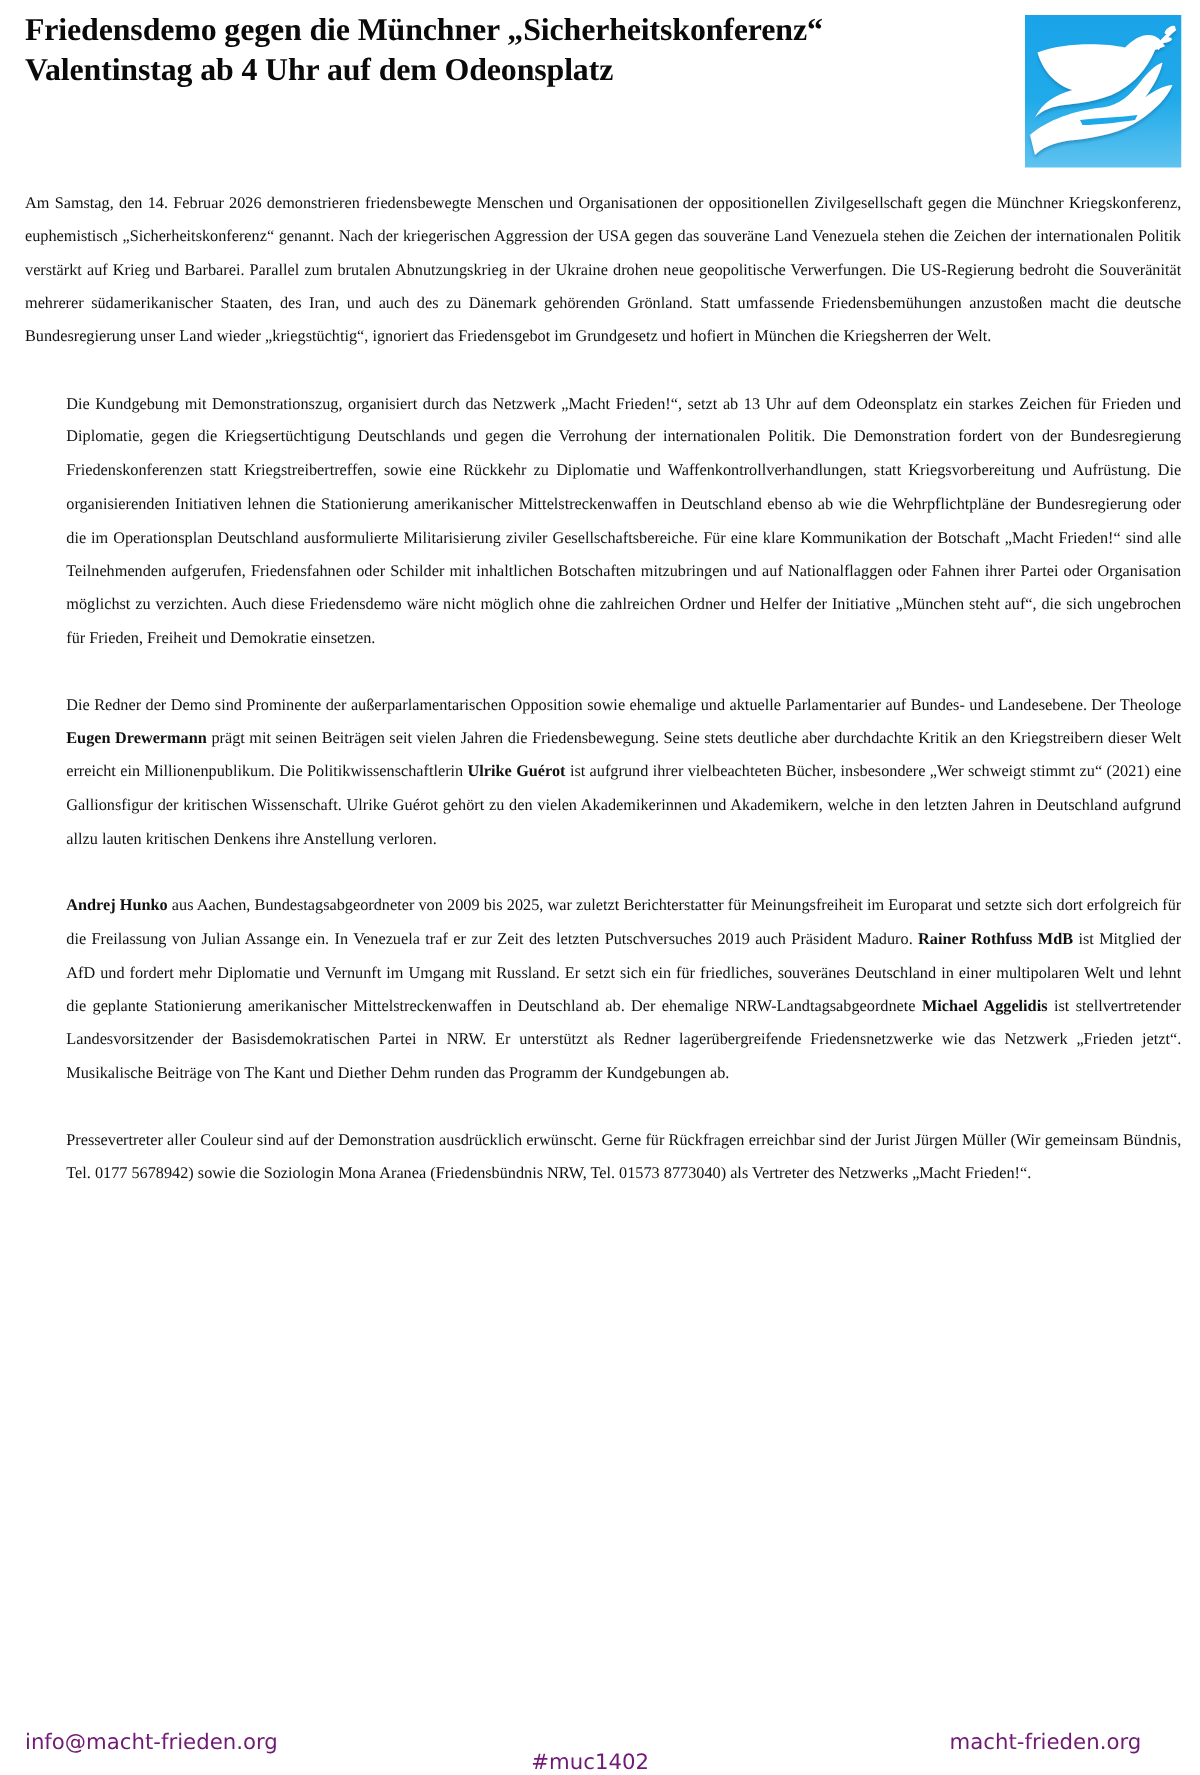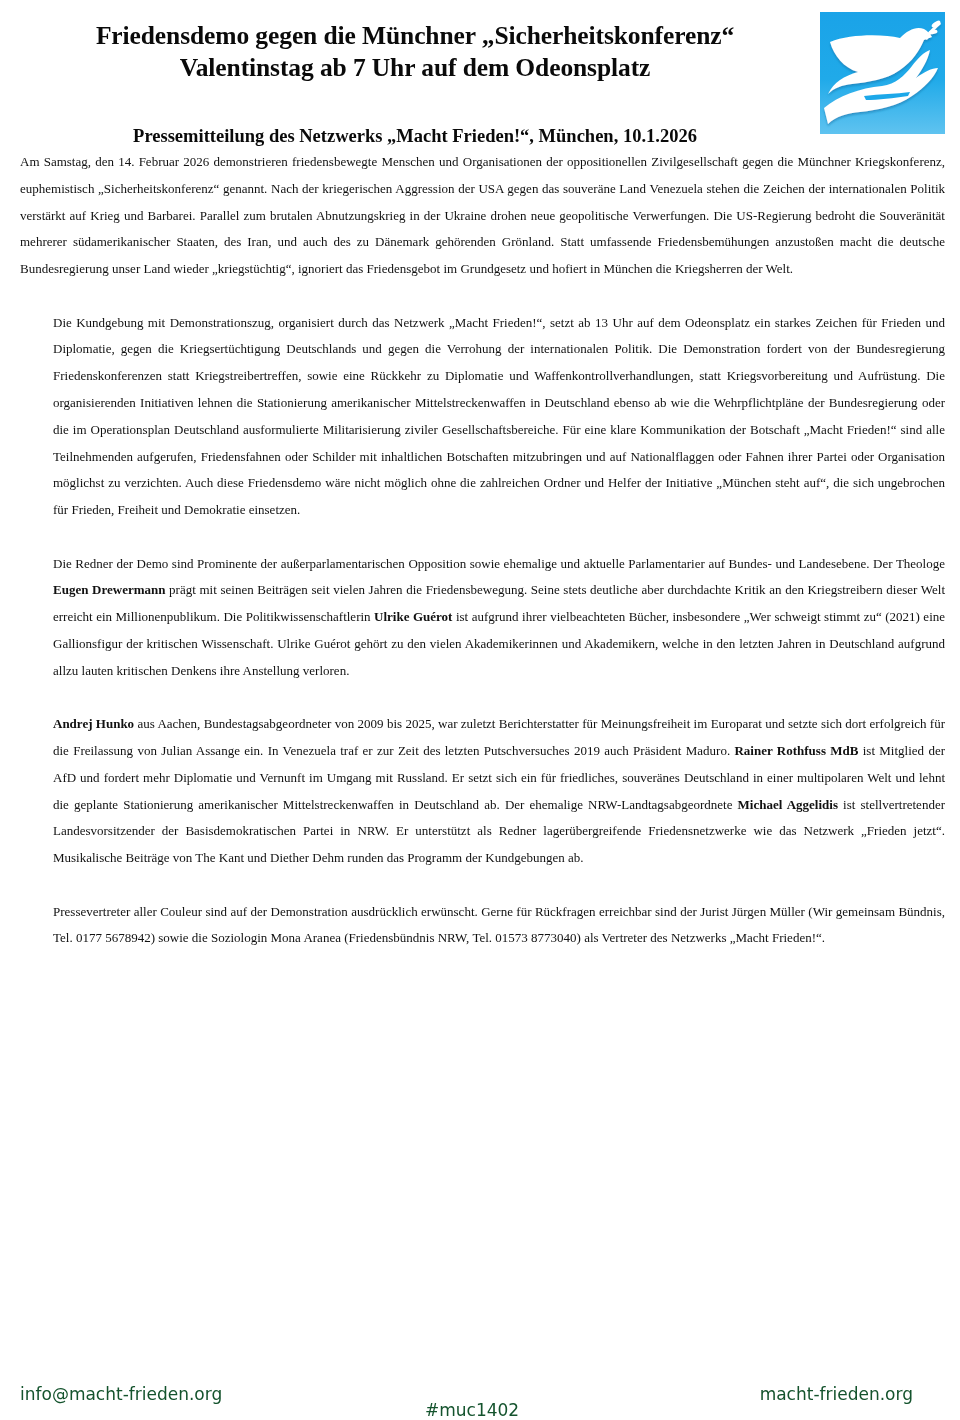--- a/index.html
+++ b/index.html
@@ -1,46 +1,45 @@
 <!DOCTYPE html>
 <html><head>
 <meta charset="utf-8">
 <style>
   * { margin: 0; padding: 0; box-sizing: border-box; }
   html, body { width: 960px; height: 1420px; background: #ffffff; overflow: hidden; }
   body { position: relative; color: #111; font-family: "Liberation Serif", "DejaVu Serif", serif; }
 
-  .header { position: absolute; left: 20px; top: 20px; width: 790px; text-align: center; }
+  .header { position: absolute; left: 20px; top: 8px; width: 790px; }
   .title { font-weight: bold; font-size: 25.5px; line-height: 32px; letter-spacing: -0.1px; color: #0a0a0a; }
   .subtitle { font-weight: bold; font-size: 18.5px; line-height: 24px; margin-top: 40px; color: #0a0a0a; }
 
   .logo { position: absolute; left: 820px; top: 12px; width: 125px; height: 122px;
           background: linear-gradient(180deg, #1aa3e8 0%, #20aae9 55%, #5fc3f0 100%); overflow: hidden; }
   .logo svg { width: 100%; height: 100%; display: block; }
 
   .body { position: absolute; left: 20px; top: 149px; width: 925px; }
   .para { font-size: 13px; line-height: 26.8px; text-align: justify; hyphens: manual; color: #111; }
   .para + .para { margin-top: 26.6px; margin-left: 33px; }
   .para b { font-weight: bold; }
 
   .footer { position: absolute; left: 20px; top: 1384px; width: 925px; height: 26px;
-            font-family: "DejaVu Sans", "Liberation Sans", sans-serif; font-size: 17px; color: #14532d; text-align: right; }
+            font-family: "DejaVu Sans", "Liberation Sans", sans-serif; font-size: 17px; color: #701a75; text-align: right; }
   .footer .f-left { position: absolute; left: 0; top: 0; }
   .footer .f-mid { position: absolute; left: 405px; top: 0; margin-top: 16px; }
   .footer .f-right { position: absolute; right: 32px; top: 0; }
 </style>
 </head>
 <body>
 
 <div class="header">
   <div class="title">
     <div>Friedensdemo gegen die Münchner „Sicherheitskonferenz“</div>
-    <div>Valentinstag ab 7 Uhr auf dem Odeonsplatz</div>
+    <div>Valentinstag ab 4 Uhr auf dem Odeonsplatz</div>
   </div>
-  <div class="subtitle">Pressemitteilung des Netzwerks „Macht Frieden!“, München, 10.1.2026</div>
 </div>
 
 <div class="logo">
   <svg viewBox="0 0 125 122" xmlns="http://www.w3.org/2000/svg">
     <defs>
       <filter id="sh" x="-10%" y="-10%" width="120%" height="130%">
         <feDropShadow dx="0" dy="2" stdDeviation="1.2" flood-color="#0b6fa6" flood-opacity="0.55"></feDropShadow>
       </filter>
     </defs>
     <g fill="#ffffff" filter="url(#sh)">

